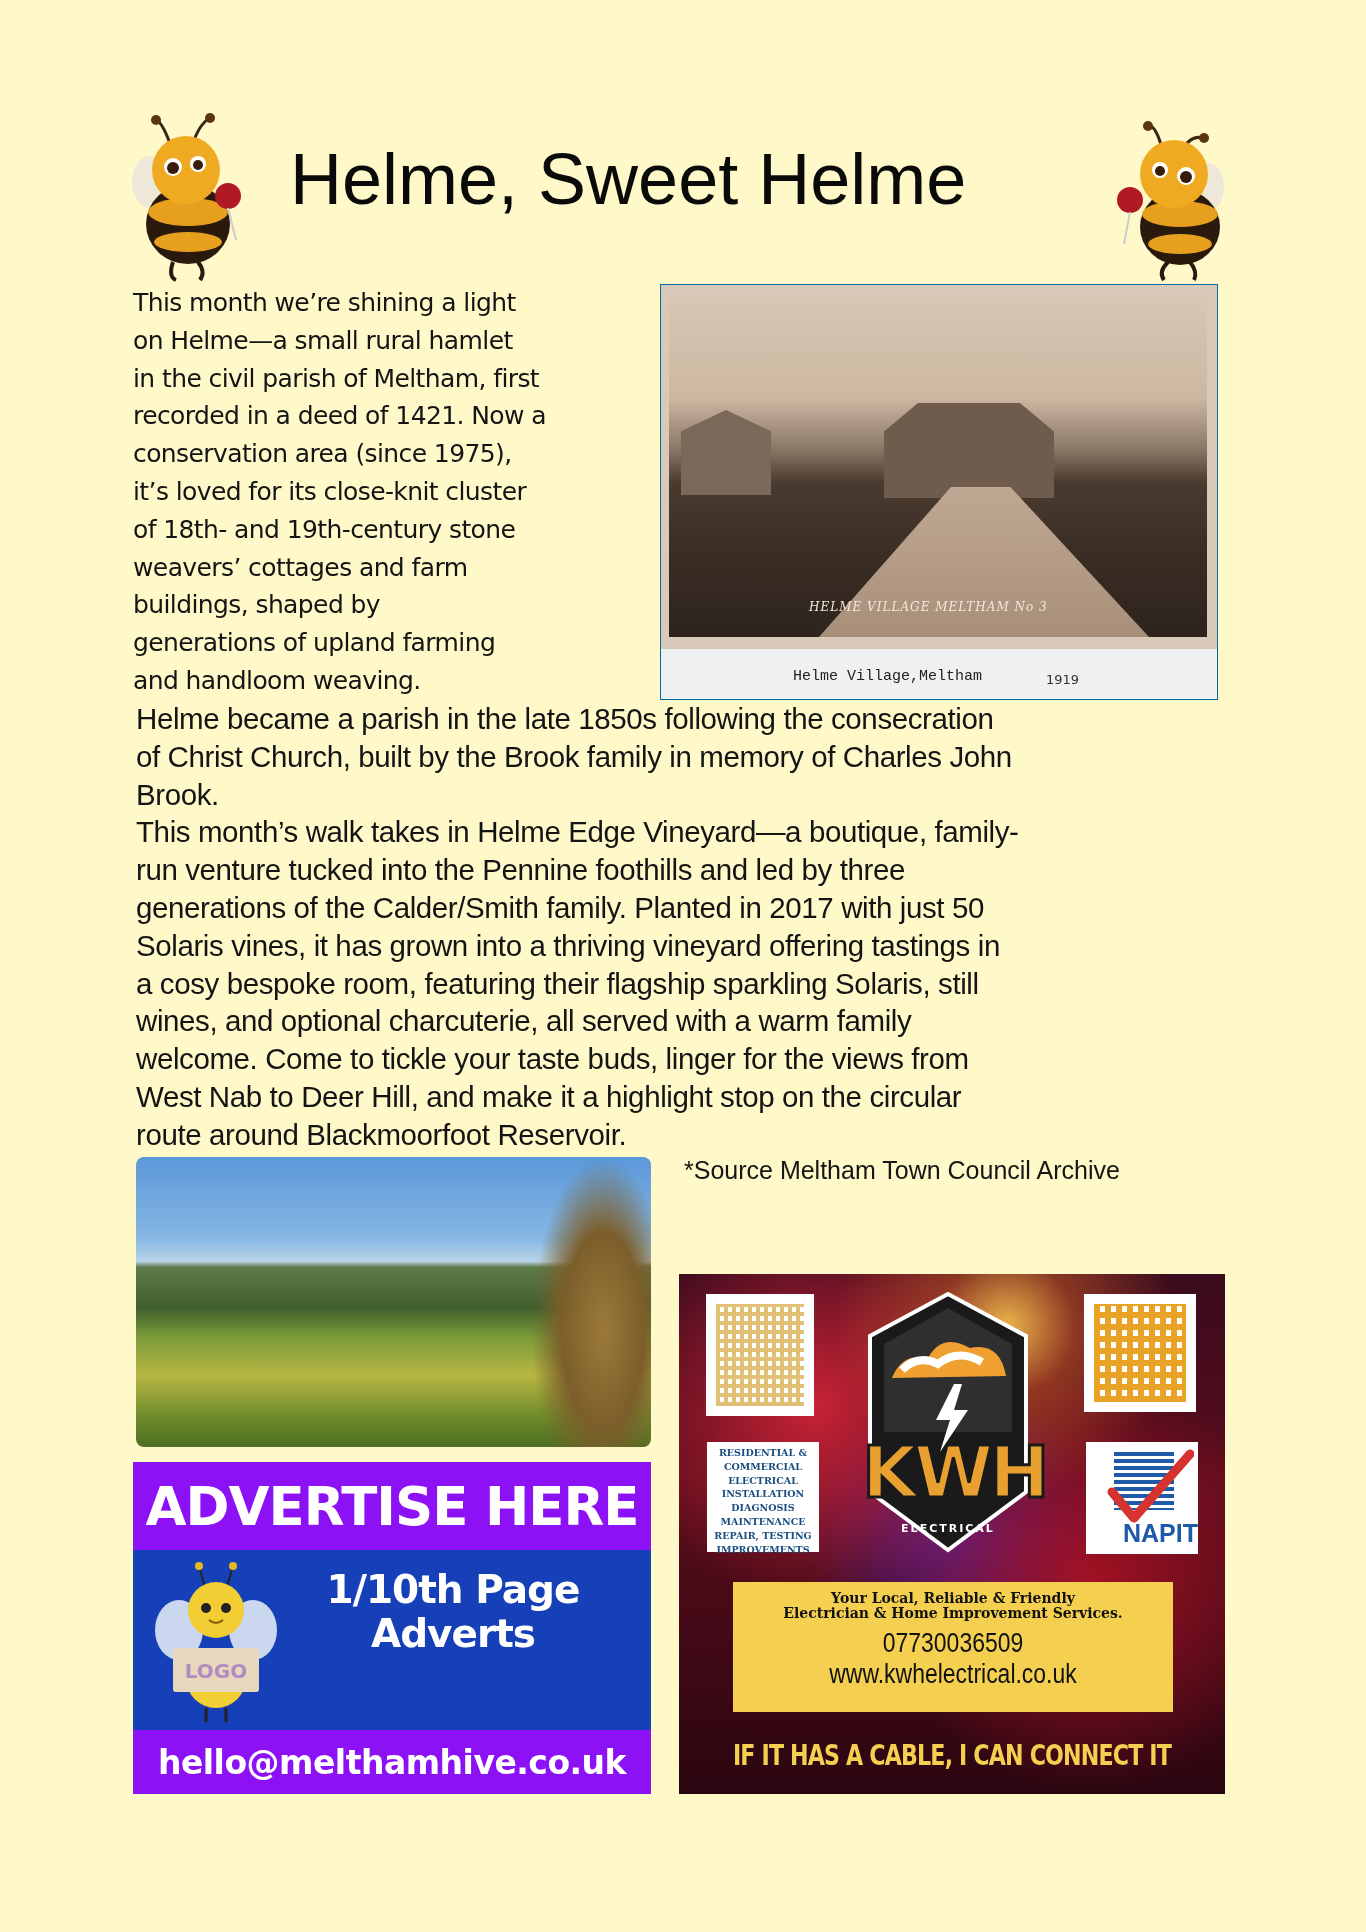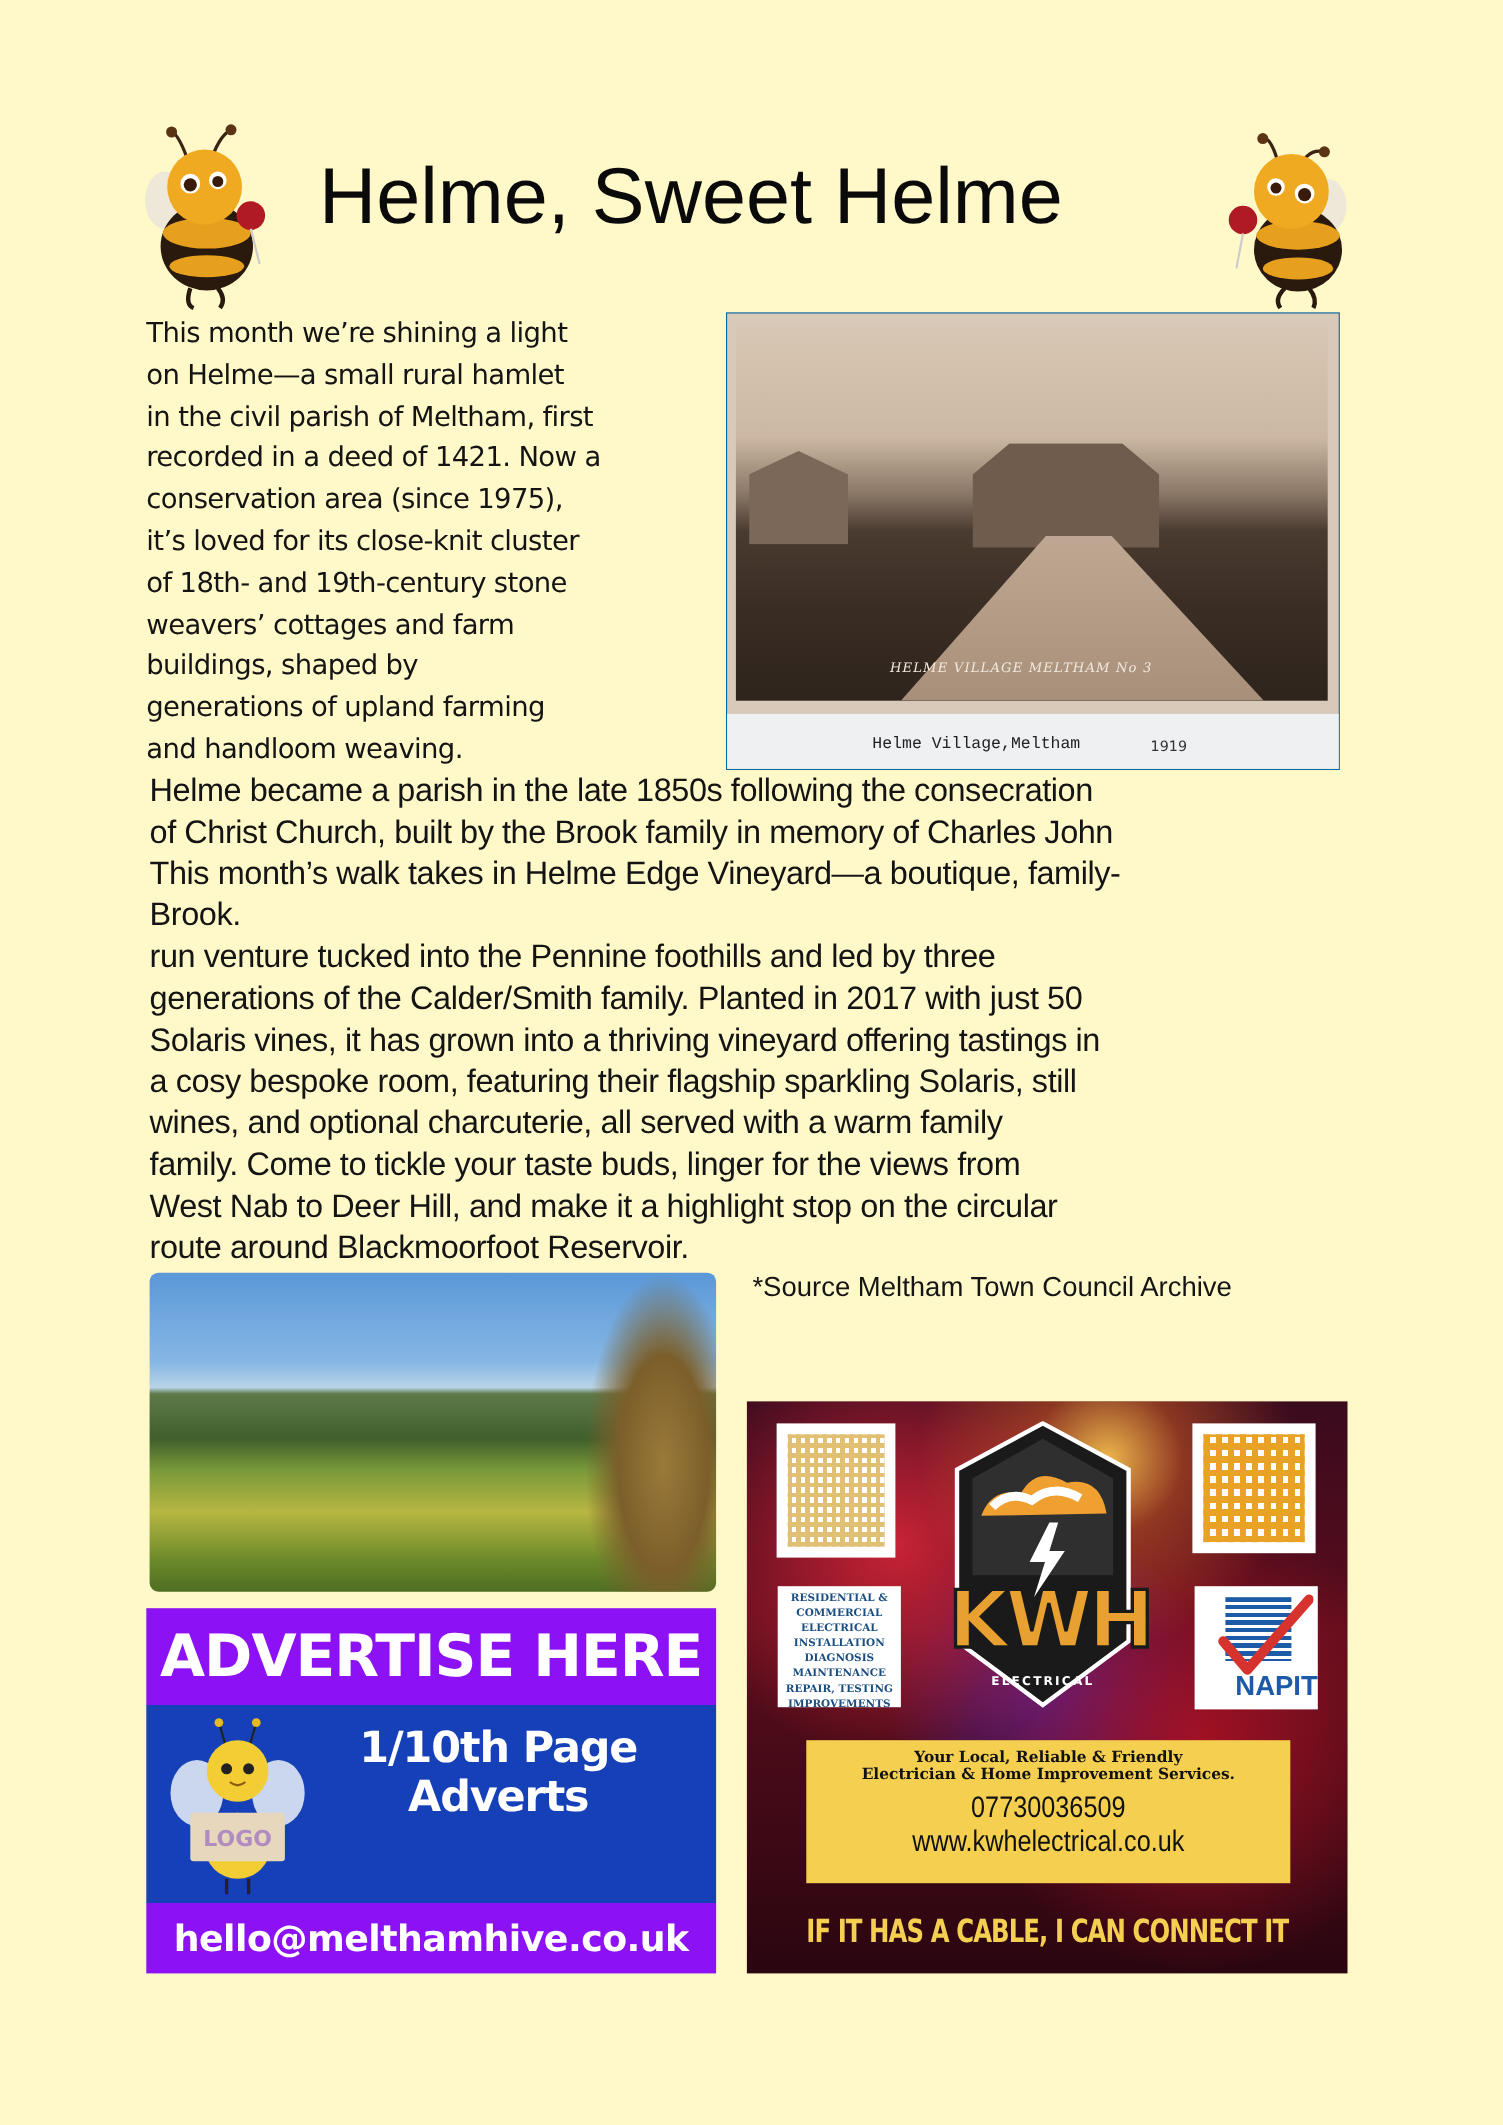--- a/index.html
+++ b/index.html
@@ -271,28 +271,28 @@
     <div class="caption-photo">HELME VILLAGE   MELTHAM      No 3</div>
   </div>
   <div class="label-strip"></div>
   <div class="label">Helme Village,Meltham</div>
   <div class="year">1919</div>
 </div>
 
 <div class="abs body-text">
   <span>Helme became a parish in the late 1850s following the consecration</span>
   <span>of Christ Church, built by the Brook family in memory of Charles John</span>
+  <span>Brook.</span>
   <span>This month’s walk takes in Helme Edge Vineyard—a boutique, family-</span>
-  <span>Brook.</span>
   <span>run venture tucked into the Pennine foothills and led by three</span>
   <span>generations of the Calder/Smith family. Planted in 2017 with just 50</span>
   <span>Solaris vines, it has grown into a thriving vineyard offering tastings in</span>
   <span>a cosy bespoke room, featuring their flagship sparkling Solaris, still</span>
   <span>wines, and optional charcuterie, all served with a warm family</span>
-  <span>family. Come to tickle your taste buds, linger for the views from</span>
+  <span>welcome. Come to tickle your taste buds, linger for the views from</span>
   <span>West Nab to Deer Hill, and make it a highlight stop on the circular</span>
   <span>route around Blackmoorfoot Reservoir.</span>
 </div>
 
 <div class="abs photo-vine">
   <div class="tree"></div>
 </div>
 
 <div class="abs source">*Source Meltham Town Council Archive</div>
 

